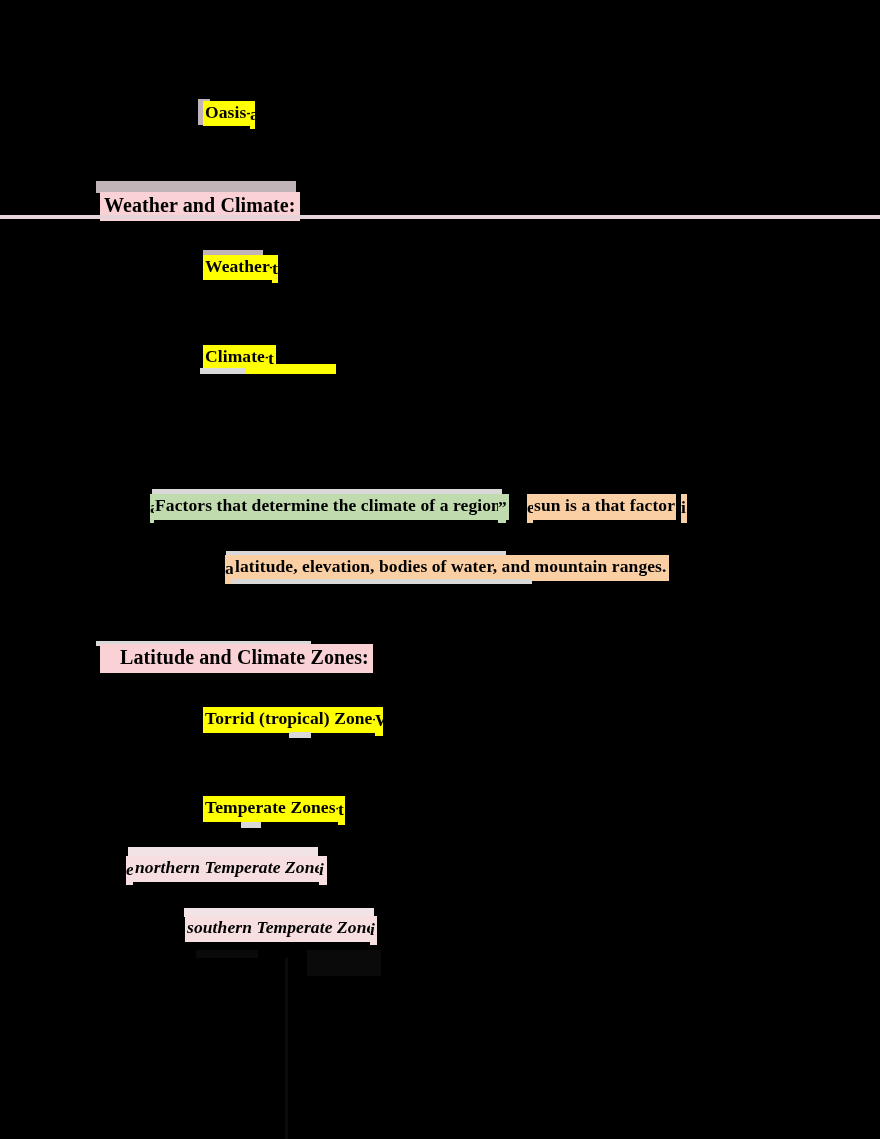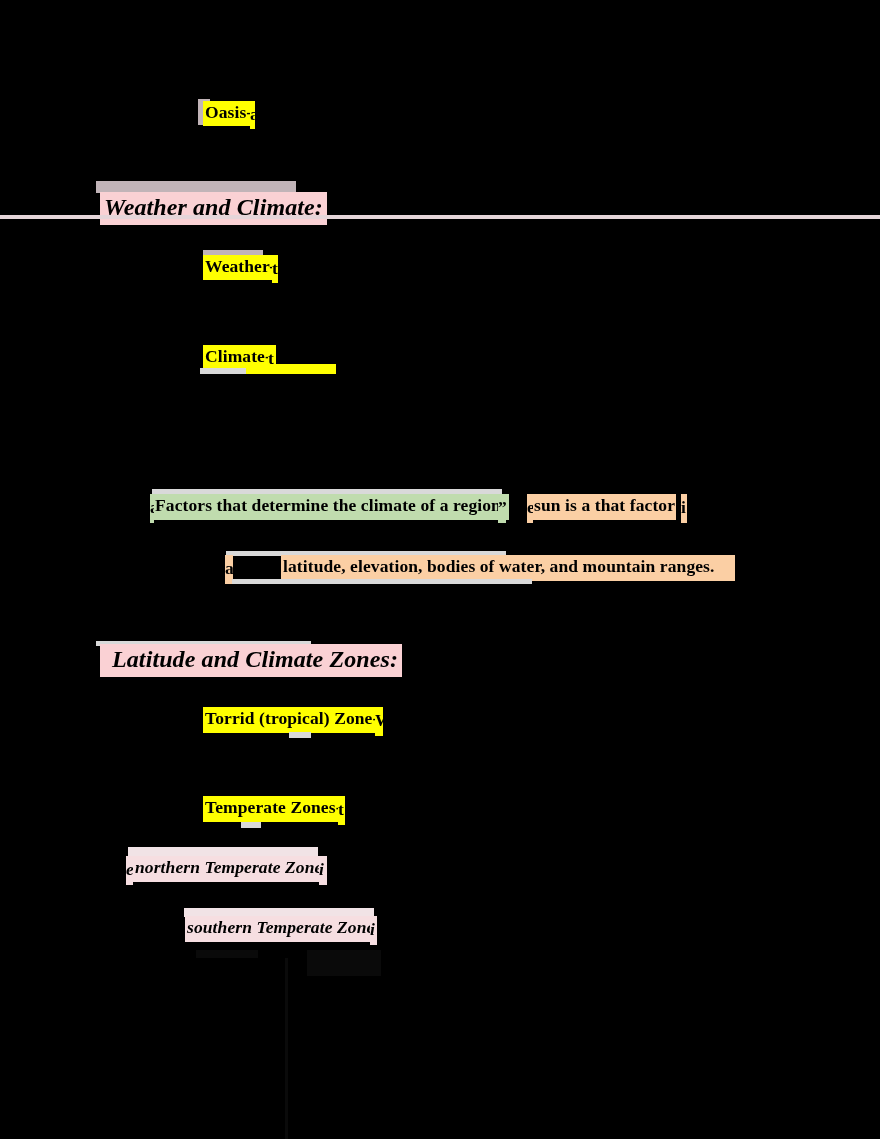--- a/index.html
+++ b/index.html
@@ -59,21 +59,21 @@
   .rule {
     position: absolute;
     background: #e5d5d9;
     height: 4px;
   }
 
   .italic { font-style: italic; }
 
   
   .s-body    { font-size: 17.5px; }
-  .s-head    { font-size: 24px; font-style: italic; }
+  .s-head    { font-size: 20px; }
 
   
   .sliver {
     position: absolute;
     overflow: hidden;
     white-space: nowrap;
     font-weight: bold;
   }
 </style>
 </head>
@@ -118,27 +118,27 @@
   <div class="sliver s-body hl-peach" style="left:527px; top:494px; width:6px; padding:3px 0 5px 0;">e</div>
 
   <div class="run s-body hl-peach" style="left:533px; top:494px; padding:3px 1px 5px 1px;">sun is a that factor</div>
 
   <div class="sliver s-body hl-peach" style="left:681px; top:494px; width:6px; padding:3px 0 5px 0;">i</div>
 
   <div class="ghost-gray" style="left:226px; top:551px; width:280px; height:5px;"></div>
 
   <div class="sliver s-body hl-peach" style="left:225px; top:555px; width:8px; padding:3px 0 5px 0;">a</div>
 
-  <div class="run s-body hl-peach" style="left:233px; top:555px; padding:3px 20px 5px 2px;margin-left:48px;">latitude, elevation, bodies of water, and mountain ranges.</div>
+  <div class="run s-body hl-peach" style="left:233px; top:555px; padding:3px 2px 5px 2px;">latitude, elevation, bodies of water, and mountain ranges.</div>
 
   <div class="ghost-gray" style="left:232px; top:579px; width:300px; height:5px;"></div>
 
   <div class="ghost-gray" style="left:96px; top:641px; width:215px; height:5px;"></div>
 
-  <div class="run s-head hl-pink" style="left:100px; top:644px; padding:3px 4px 6px 12px;">Latitude and Climate Zones:</div>
+  <div class="run s-head hl-pink" style="left:100px; top:644px; padding:3px 4px 6px 20px;">Latitude and Climate Zones:</div>
 
   <div class="run s-body hl-yellow" style="left:203px; top:707px; padding:3px 2px 5px 2px;">Torrid (tropical) Zone-</div>
 
   <div class="sliver s-body hl-yellow" style="left:375px; top:707px; width:8px; padding:3px 0 5px 0;">W</div>
 
   <div class="ghost-gray" style="left:289px; top:732px; width:22px; height:6px;"></div>
 
   <div class="run s-body hl-yellow" style="left:203px; top:796px; padding:3px 2px 5px 2px;">Temperate Zones-</div>
 
   <div class="sliver s-body hl-yellow" style="left:338px; top:796px; width:7px; padding:3px 0 5px 0;">t</div>

